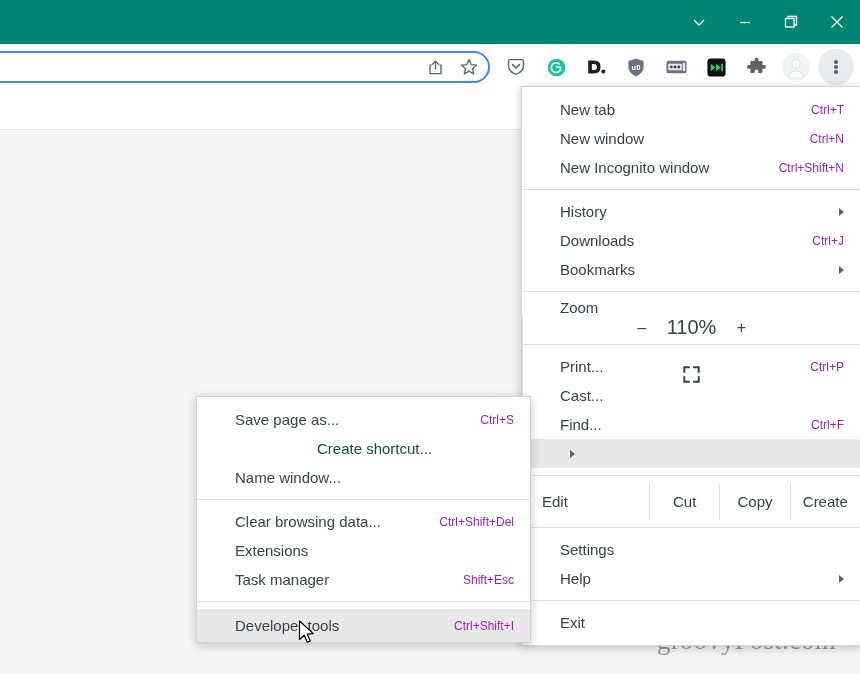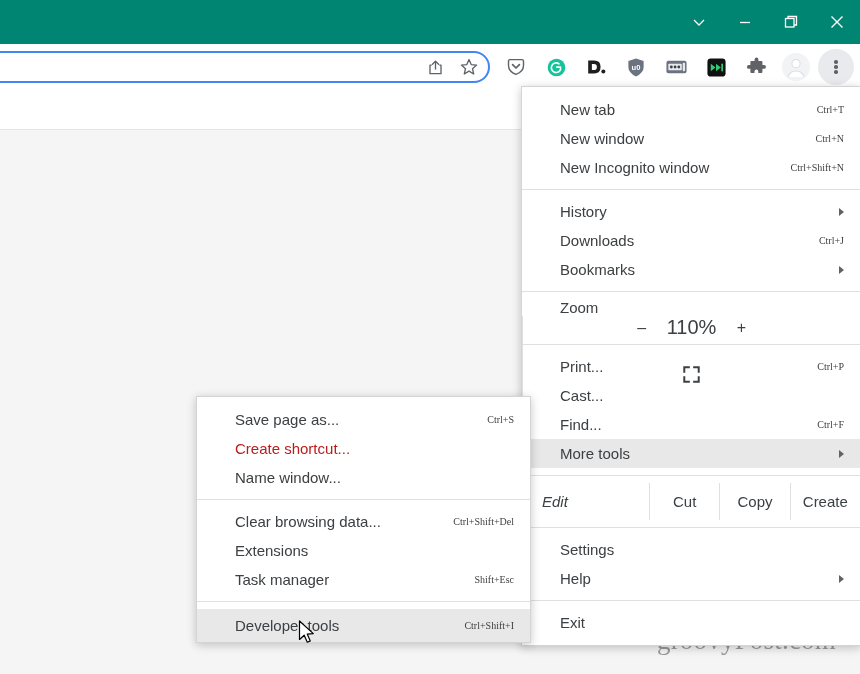--- a/index.html
+++ b/index.html
@@ -72,22 +72,22 @@
     font-size: 15px; color: #3c4043;
   }
   .main-menu { left: 521px; top: 86px; width: 340px; padding: 8px 0 8px 0; }
   .sub-menu   { left: 196px; top: 396px; width: 335px; padding: 8px 0 0 0; }
 
   .mi {
     position: relative; height: 29px; display: flex; align-items: center;
     padding: 0 16px 0 38px; white-space: nowrap;
   }
   .mi .label { flex: 1 1 auto; }
-  .mi .accel { color: #404040; font-size: 10px; padding-left: 16px; font-family: Liberation Serif, serif; }
-  .mi.disabled .label { color: #b91c1c; }
+  .mi .accel { color: #a21caf; font-size: 12px; padding-left: 16px; }
+  .mi.disabled .label { color: #14532d; text-align: center; }
   .mi.highlight { background: #e8e8e8; }
   .mi .arrow {
     width: 0; height: 0;
     border-left: 5px solid #5f6368;
     border-top: 4.5px solid transparent;
     border-bottom: 4.5px solid transparent;
     margin-left: 10px;
   }
   .sep { height: 1px; background: #e0e0e0; margin: 7px 0; }
 
@@ -104,21 +104,21 @@
     flex: 0 0 70px; display: flex; align-items: center; justify-content: center;
     border-left: 1px solid #e0e0e0;
   }
 
   
   .editrow { display: flex; align-items: stretch; height: 37px; }
   .editrow .ecell {
     display: flex; align-items: center; justify-content: center;
     border-left: 1px solid #e0e0e0;
   }
-  .editrow .ecell:first-child { border-left: none; justify-content: flex-start; padding-left: 20px; font-style: italic; }
+  .editrow .ecell:first-child { border-left: none; justify-content: flex-start; padding-left: 20px; }
   .editrow .e-edit { flex: 0 0 127px; }
   .editrow .e-cut  { flex: 1 1 0; }
   .editrow .e-copy { flex: 1 1 0; }
   .editrow .e-paste{ flex: 1 1 0; }
 
   
   .cursor { position: absolute; left: 298px; top: 620px; }
 </style>
 </head>
 <body>
@@ -307,21 +307,20 @@
       <span class="accel">Ctrl+P</span>
     </div>
     <div class="mi">
       <span class="label">Cast...</span>
     </div>
     <div class="mi">
       <span class="label">Find...</span>
       <span class="accel">Ctrl+F</span>
     </div>
     <div class="mi highlight">
-      <span class="label">More tools</span>
       <span class="arrow"></span>
     </div>
 
     <div class="sep"></div>
 
     <div class="editrow">
       <div class="ecell e-edit">Edit</div>
       <div class="ecell e-cut">Cut</div>
       <div class="ecell e-copy">Copy</div>
       <div class="ecell e-paste">Create</div>

